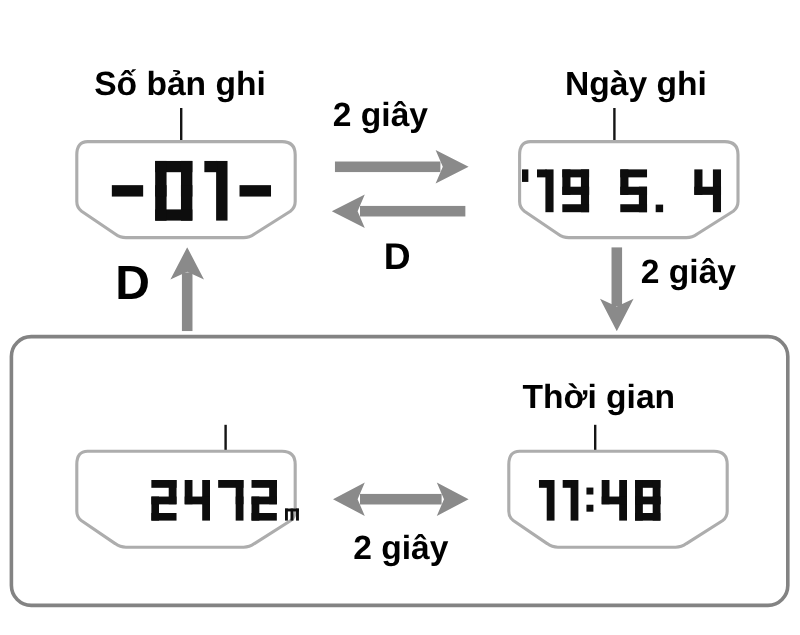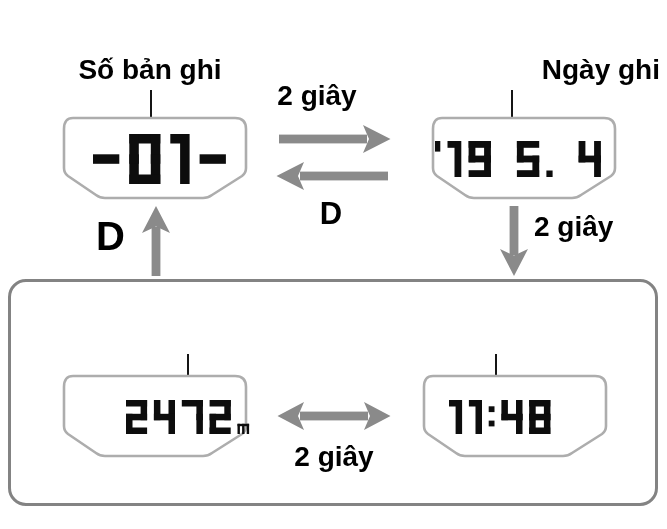--- a/index.html
+++ b/index.html
@@ -43,21 +43,21 @@
           <rect x="36.3" y="40.5" width="31.0" height="9.5"></rect>
           <rect x="36.3" y="20.3" width="9.5" height="29.8"></rect>
           <rect x="36.3" y="0.0" width="9.5" height="29.8"></rect>
           <rect x="87.1" y="0.0" width="9.5" height="50.0"></rect>
           <rect x="77.3" y="0.0" width="10.7" height="9.5"></rect>
           <rect x="106.6" y="20.3" width="26.3" height="9.5"></rect>
         </svg>
       </div>
   </div>
 
-  <div class="label" style="left:440px; top:42px; width:220px;text-align:right;">Ngày ghi</div>
+  <div class="label" style="left:420px; top:42px; width:220px;">Ngày ghi</div>
   <div class="pointer" style="left:511px; top:78px; height:38px;"></div>
   <div class="display" style="left:429px; top:104px;">
     <svg class="shape" width="188" height="86" viewBox="0 0 188 86">
       <path class="shapepath" d="M 13 2 H 175 Q 186 2 186 13 V 52 Q 186 57 182 60 L 152 79 Q 148 82 143 82 H 45 Q 40 82 36 79 L 8 60 Q 4 57 4 52 V 13 Q 4 2 13 2 Z"></path>
     </svg>
     <div class="lcdwrap" style="transform:translateX(-5px);">
         <svg width="166" height="36" viewBox="0 0 166 36">
           <rect x="0.0" y="0.0" width="5.3" height="10.6"></rect>
           <rect x="19.5" y="0.0" width="6.8" height="36.0"></rect>
           <rect x="12.5" y="0.0" width="8.0" height="6.8"></rect>
@@ -148,20 +148,21 @@
 
   <div class="arrow" style="left:277px; top:389px;">
     <svg width="114" height="30" viewBox="0 0 114 30" fill="currentColor">
       <rect x="23" y="10.6" width="68" height="8.8"></rect>
       <polygon points="27,1 0.5,15 27,29 21,15"></polygon>
       <polygon points="87,1 113.5,15 87,29 93,15"></polygon>
     </svg>
   </div>
   <div class="label" style="left:274px; top:429px; width:120px;">2 giây</div>
 
+  <div class="label" style="left:389px; top:303px; width:220px;">Thời gian</div>
   <div class="pointer" style="left:495px; top:342px; height:36px;"></div>
   <div class="display" style="left:420px; top:362px;">
     <svg class="shape" width="188" height="86" viewBox="0 0 188 86">
       <path class="shapepath" d="M 13 2 H 175 Q 186 2 186 13 V 52 Q 186 57 182 60 L 152 79 Q 148 82 143 82 H 45 Q 40 82 36 79 L 8 60 Q 4 57 4 52 V 13 Q 4 2 13 2 Z"></path>
     </svg>
     <div class="lcdwrap" style="transform:translateX(-14px);">
         <svg width="102" height="34" viewBox="0 0 102 34">
           <rect x="6.6" y="0.0" width="6.5" height="34.0"></rect>
           <rect x="0.0" y="0.0" width="7.6" height="6.5"></rect>
           <rect x="26.5" y="0.0" width="6.5" height="34.0"></rect>

